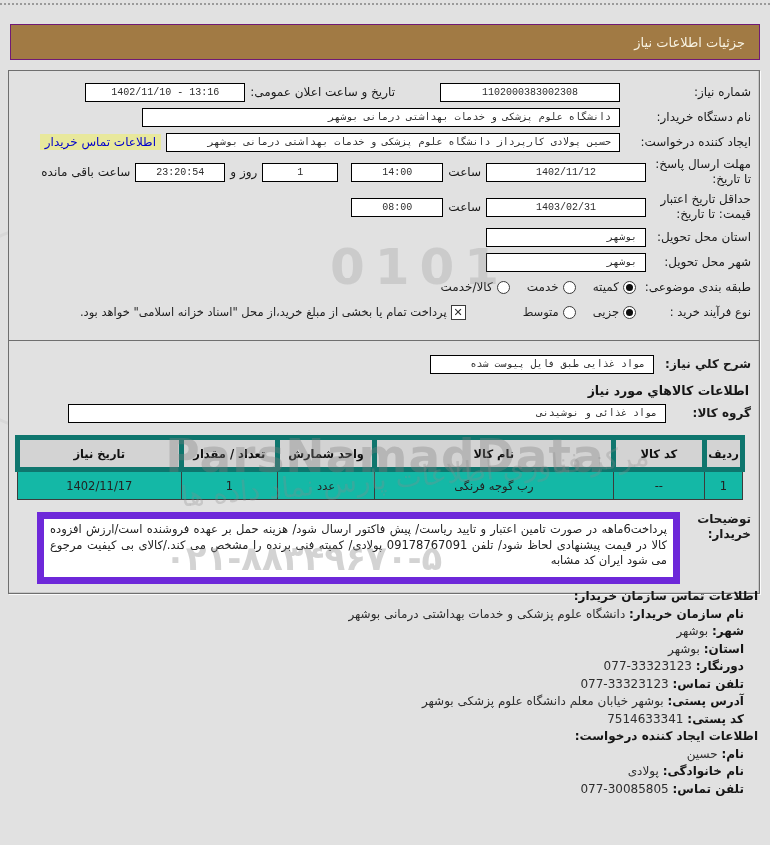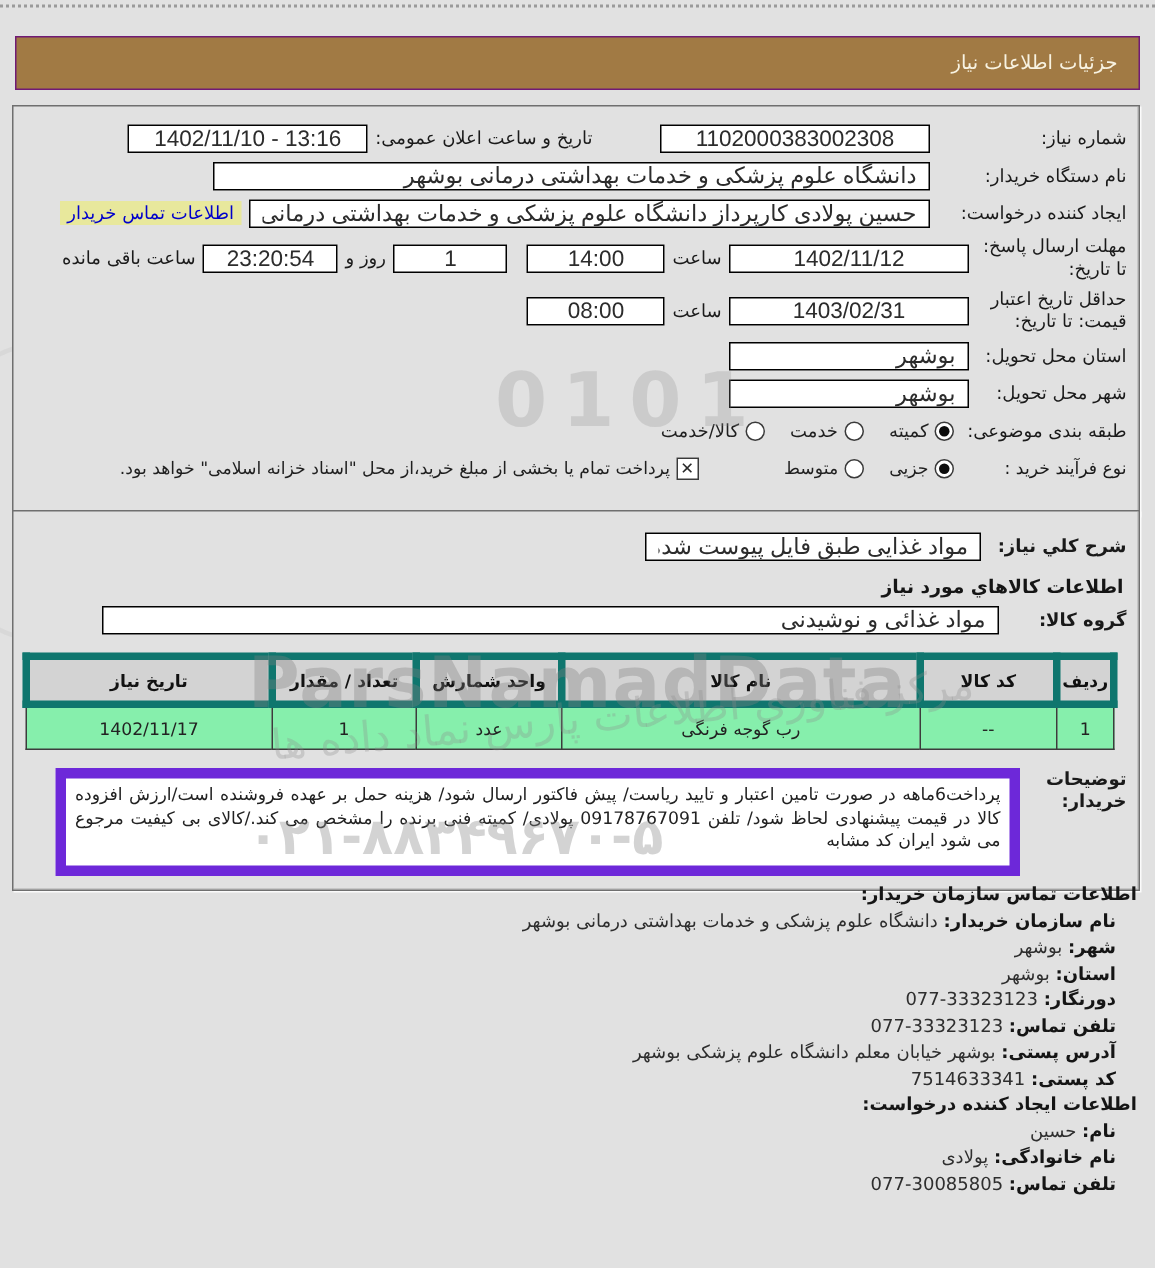--- a/index.html
+++ b/index.html
@@ -27,22 +27,22 @@
   .panel1{top:70px;height:260px;padding:6px 8px;}
   .panel2{top:340px;height:236px;padding:8px 8px;}
 
   .frow{display:flex;align-items:center;margin:5px 0;min-height:20px;column-gap:5px;font-size:12px;}
   .lab{width:126px;flex:0 0 auto;line-height:1.25;color:#1a1a1a;}
   .lab.b{font-weight:bold;}
   .small-lab{color:#1a1a1a;}
 
   input.ibox, .tbox{
     background:#fff;border:1px solid #000;height:17px;
-    font-family:Liberation Sans, sans-serif;
-    font-size:15px;color:#2c2c2c;padding:0 8px;box-sizing:content-box;
+    font-family:Liberation Mono, monospace;
+    font-size:10px;color:#2c2c2c;padding:0 8px;box-sizing:content-box;
   }
   input.ibox{outline:none;}
   .ctr{text-align:center;}
   .rtl-val{direction:rtl;text-align:right;}
   .ltrbox{direction:ltr;text-align:center;}
   .remaining{background:#fbf8e2;color:#8f8655;text-align:center;}
 
   .contact-link{
     background:#e8e89c;color:#0000cc;padding:1px 5px;font-size:12px;
     cursor:pointer;white-space:nowrap;
@@ -55,21 +55,21 @@
   .opt{display:inline-flex;align-items:center;gap:4px;margin-left:12px;}
 
   .sec-head{font-weight:bold;font-size:12.5px;margin:9px 2px 4px;color:#151515;}
 
   table.items{border-collapse:collapse;width:730px;margin:12px 6px 0 auto;font-size:11.5px;}
   table.items th{
     background:#d3d3d3;border:5px solid #0f766e;font-weight:bold;
     height:25px;text-align:center;color:#111;
   }
   table.items td{
-    background:#86efac;border:1px solid #3c3c3c;height:25px;text-align:center;color:#222;
+    background:#14b8a6;border:1px solid #3c3c3c;height:25px;text-align:center;color:#222;
   }
   col.c-row{width:38px;}col.c-code{width:93px;}col.c-name{width:244px;}
   col.c-unit{width:98px;}col.c-qty{width:98px;}col.c-date{width:166px;}
 
   .desc-row{align-items:flex-start;margin-top:12px;}
   .desc-box{
     background:#fff;border:7px solid #6d28d9;width:636px;min-height:52px;
     padding:3px 6px;font-size:11.5px;line-height:15.5px;color:#222;text-align:justify;margin-left:20px;
   }
 

